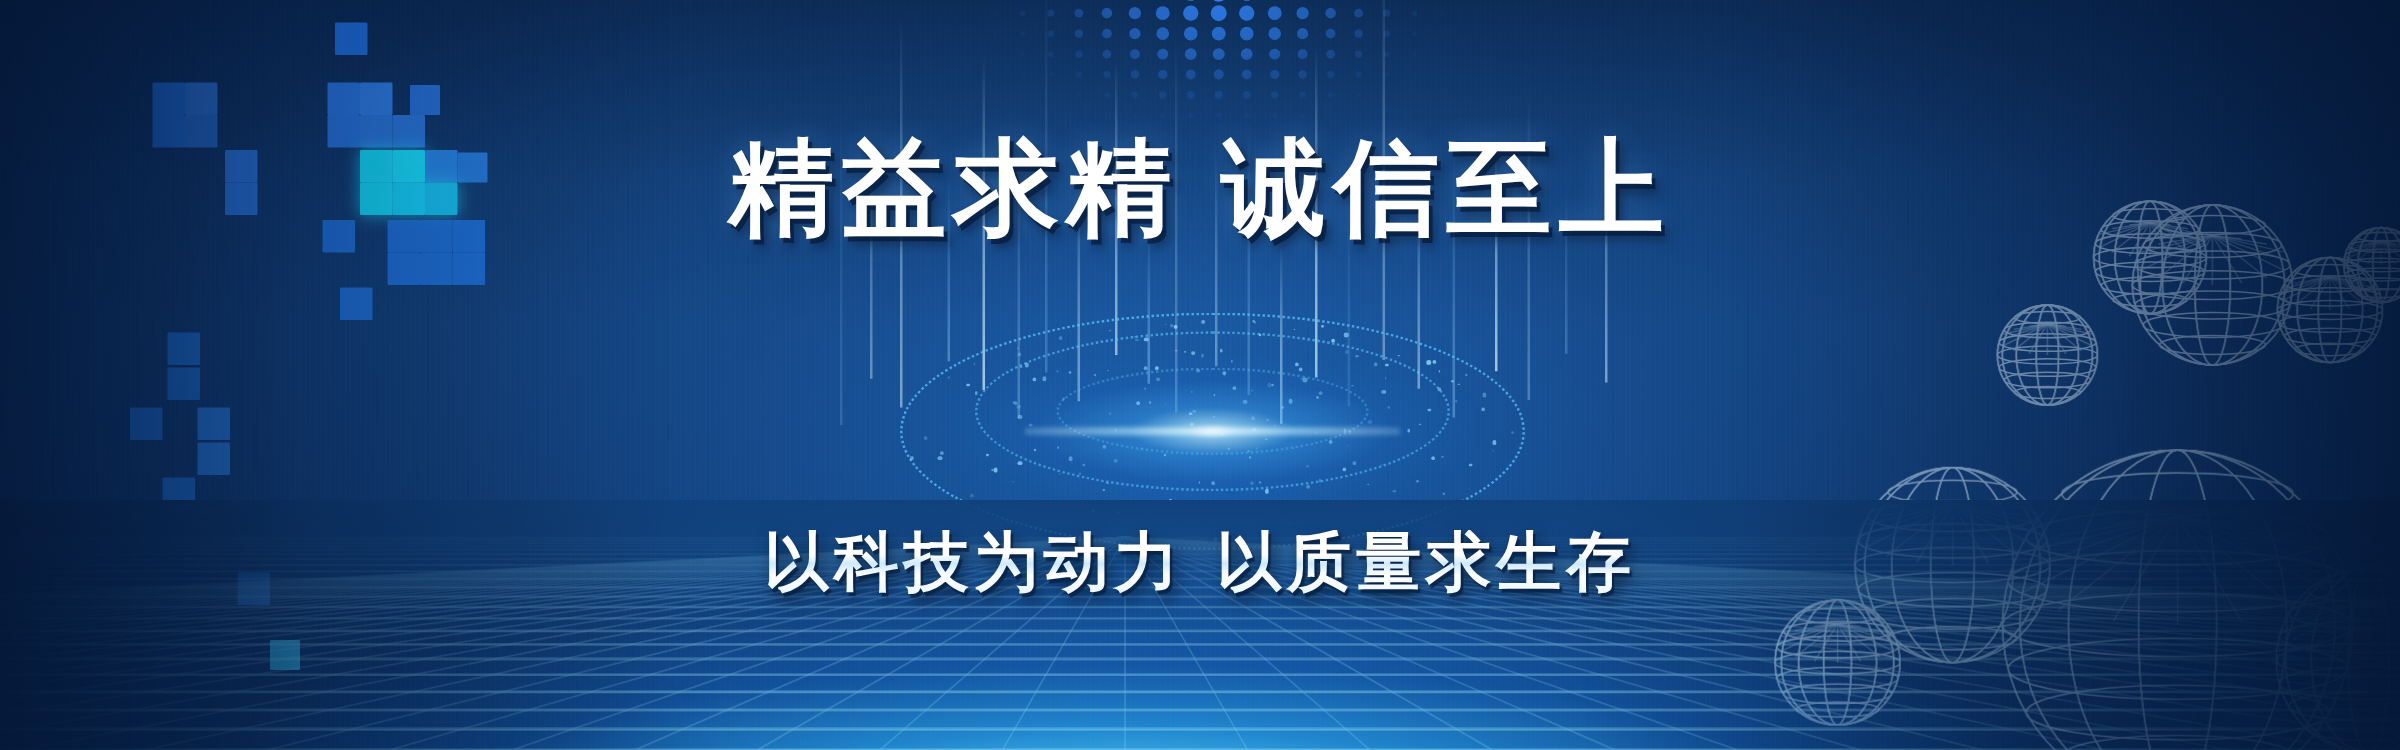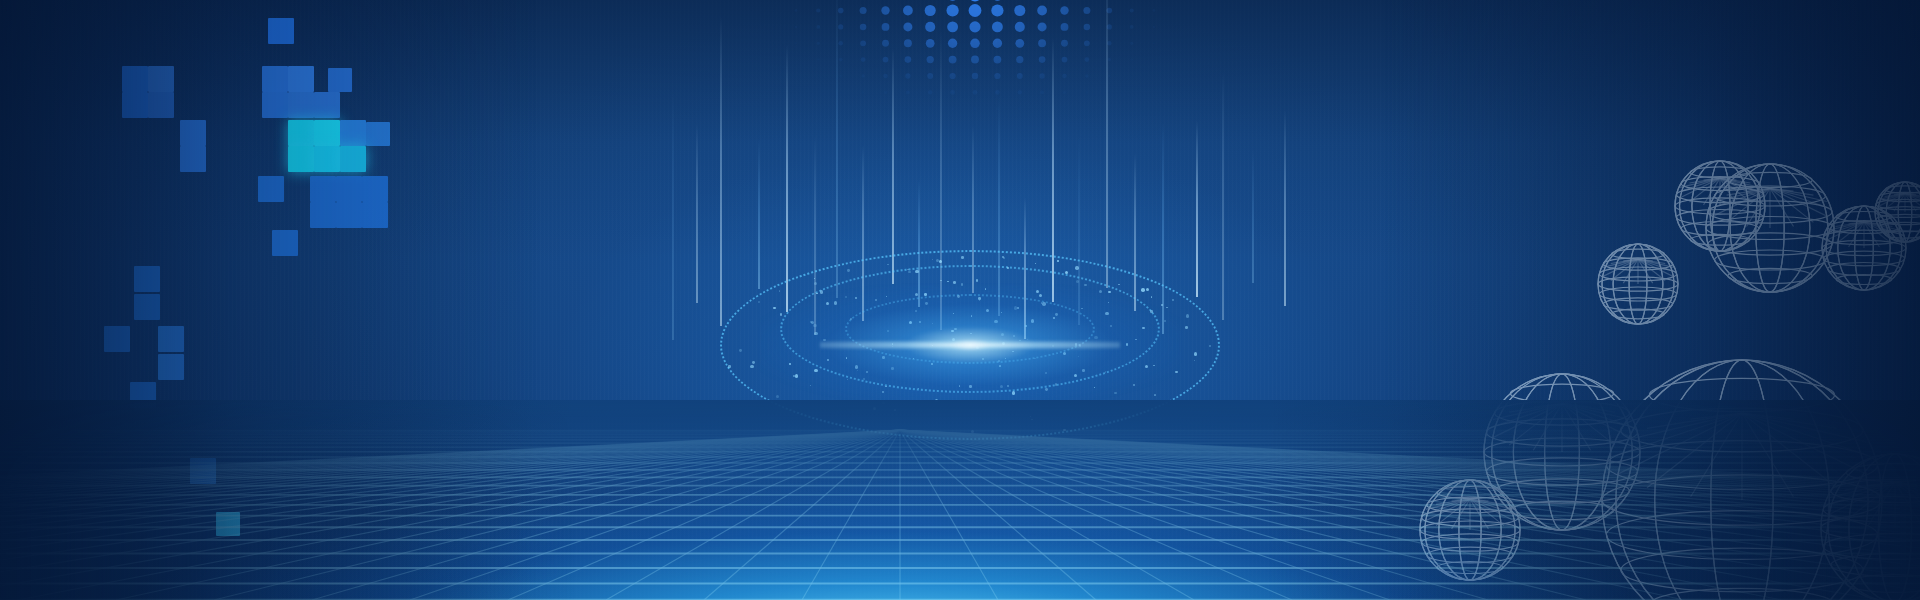--- a/index.html
+++ b/index.html
@@ -1043,15 +1043,25 @@
             <line x1="900" y1="30" x2="4232.0" y2="200" opacity="0.45" stroke-width="1.2"></line>
           </g>
       </svg>
     </div>
     <div class="floor-fade"></div>
     <div class="floor-sides"></div>
   </div>
 
   <div class="bg-vig"></div>
 
-
+  <div class="headline-wrap">
+    <div class="headline">
+      <span>精益求精</span><span class="gap"></span><span>诚信至上</span>
+    </div>
+  </div>
+
+  <div class="subline-wrap">
+    <div class="subline">
+      <span>以科技为动力</span><span class="gap"></span><span>以质量求生存</span>
+    </div>
+  </div>
 
 </div>
 
 </body></html>

